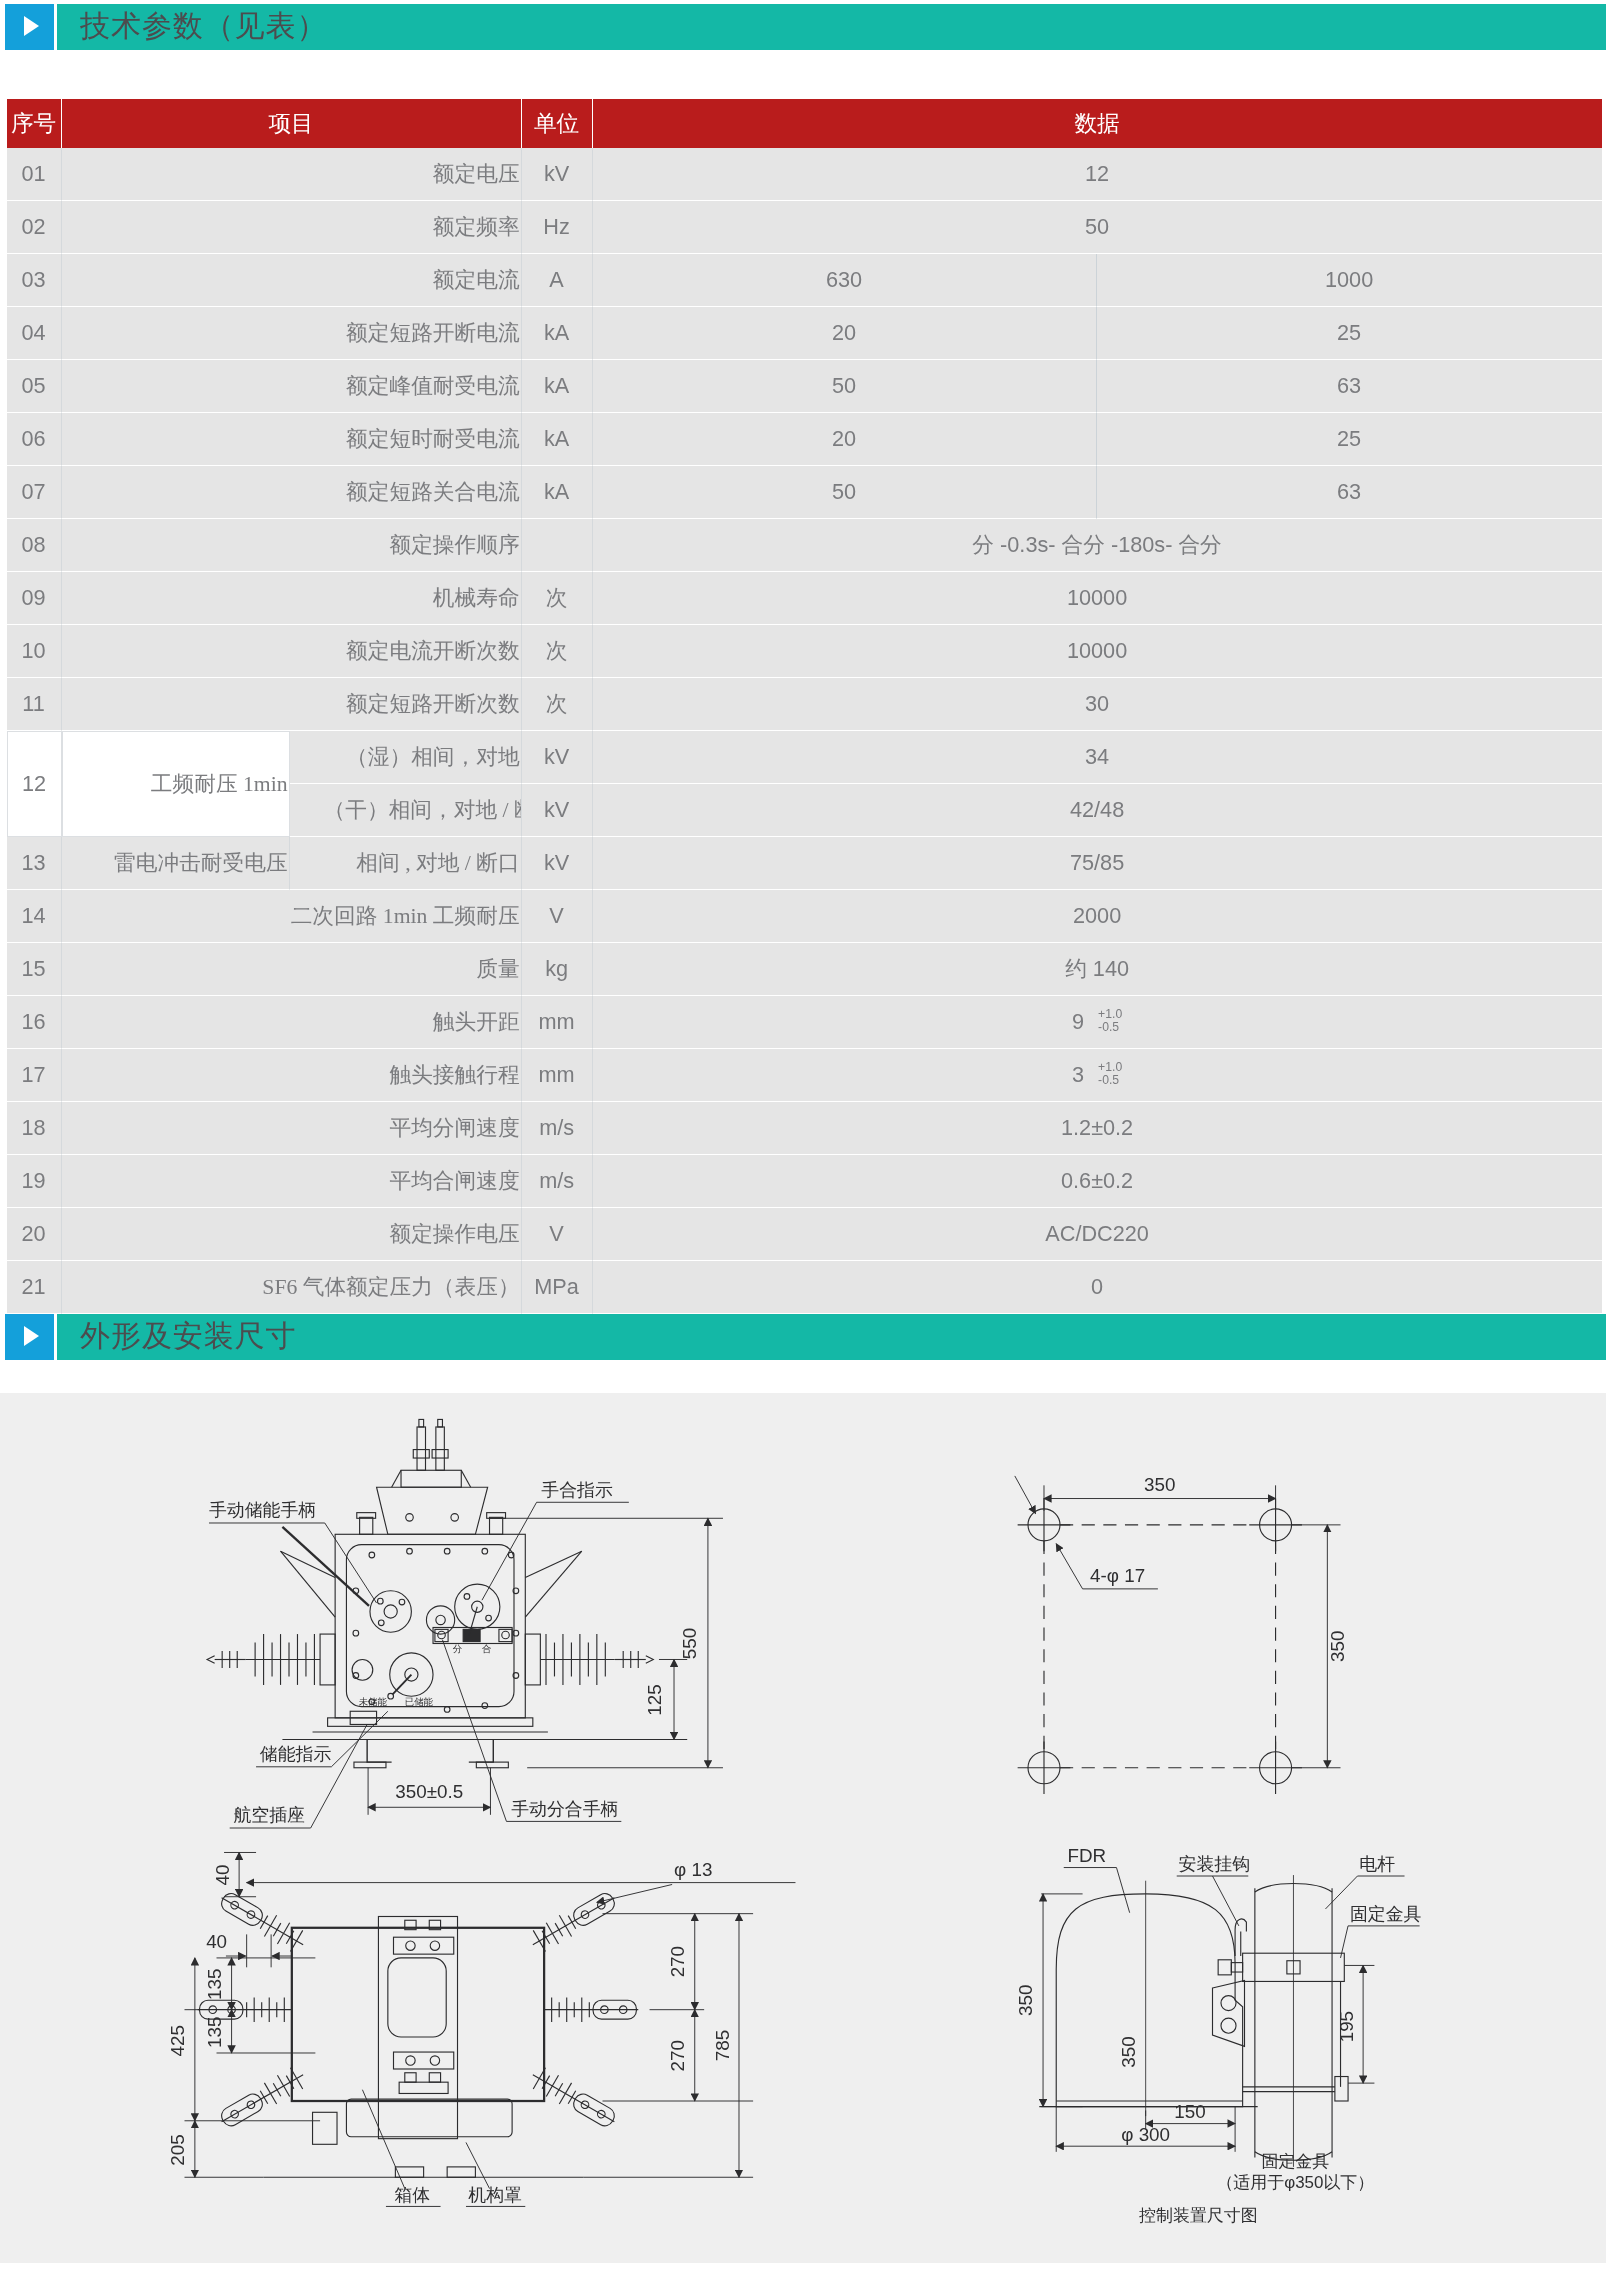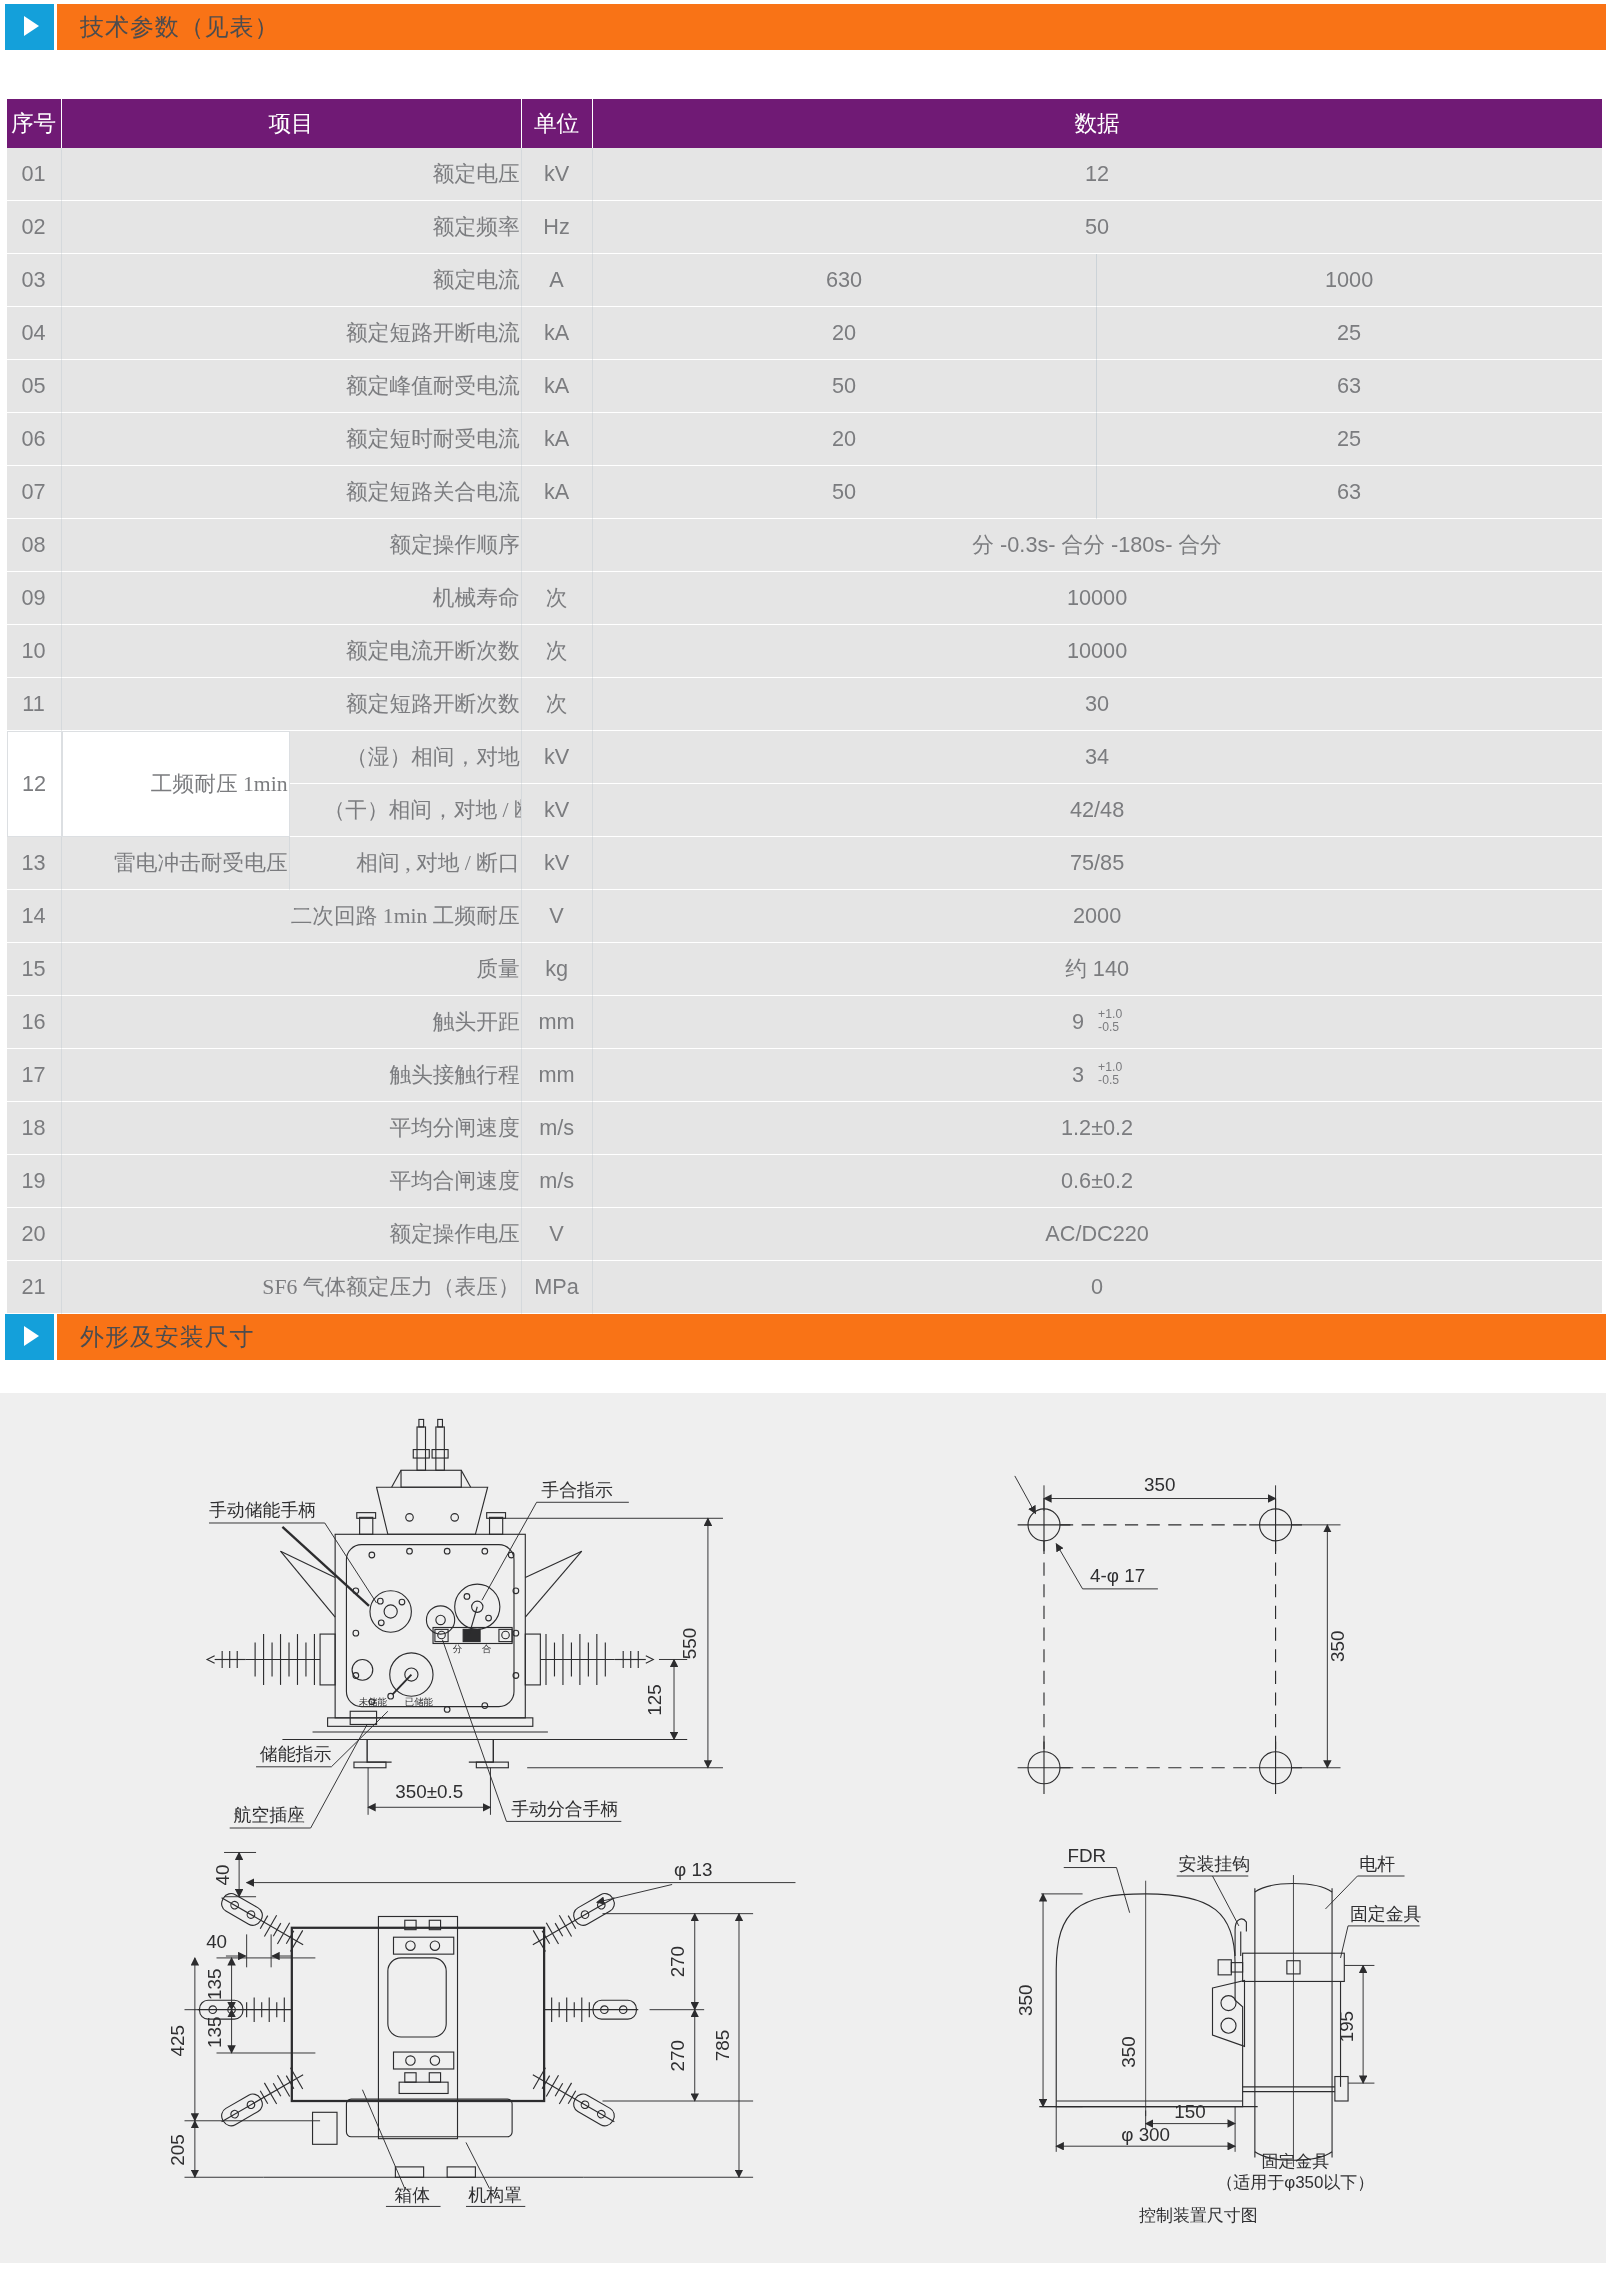--- a/index.html
+++ b/index.html
@@ -5,25 +5,25 @@
   html,body{margin:0;padding:0;}
   body{width:1606px;height:2289px;background:#fff;overflow:hidden;
        font-family:"Liberation Sans","DejaVu Sans",sans-serif;}
   
   .sec{display:flex;align-items:stretch;height:46px;}
   .sec1{margin-top:3.8px;}
   .sec2{}
   .sec-icon{width:49px;background:#14a0da;position:relative;margin-left:4.7px;flex:0 0 49px;}
   .sec-icon::after{content:"";position:absolute;left:19px;top:12.2px;width:0;height:0;
       border-left:15px solid #fff;border-top:10.8px solid transparent;border-bottom:10.8px solid transparent;}
-  .sec-bar{flex:1;background:#f97316;margin-left:3.8px;display:flex;align-items:center;
-      padding-left:22.6px;font-size:24px;color:#4c4c4e;letter-spacing:0.9px;}
+  .sec-bar{flex:1;background:#14b8a6;margin-left:3.8px;display:flex;align-items:center;
+      padding-left:22.6px;font-size:30px;color:#4c4c4e;letter-spacing:0.9px;}
   
   table{border-collapse:separate;border-spacing:0;table-layout:fixed;width:1593px;margin:49px 0 0 6.6px;}
-  thead th{background:#701a75;color:#fff;font-size:22.6px;font-weight:400;height:47px;
+  thead th{background:#b91c1c;color:#fff;font-size:22.6px;font-weight:400;height:47px;
       border-right:1.9px solid #fff;}
   thead th:last-child{border-right:none;}
   tbody td{height:50px;font-size:21.7px;color:#7b7c7f;text-align:center;border-bottom:1.9px solid #fff;
       overflow:hidden;white-space:nowrap;}
   tr.rb td{background:#e5e5e5;}
   tr.rw td{background:#e5e5e5;}
   .c-no{border-right:0.9px solid #d5d9dc;}
   .c-item2,.c-itemmain,.c-sub{text-align:right;padding-left:34px;font-family:Liberation Serif, serif;}
   .c-item2,.c-sub{border-right:0.9px solid #d5d9dc;}
   .c-itemmain{border-right:0.9px solid #d5d9dc;}

